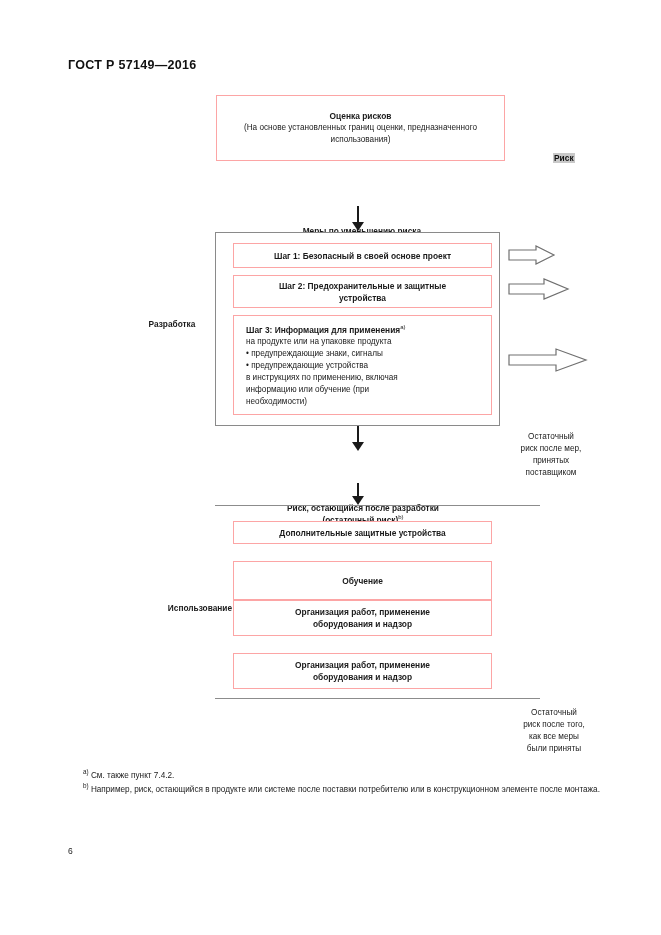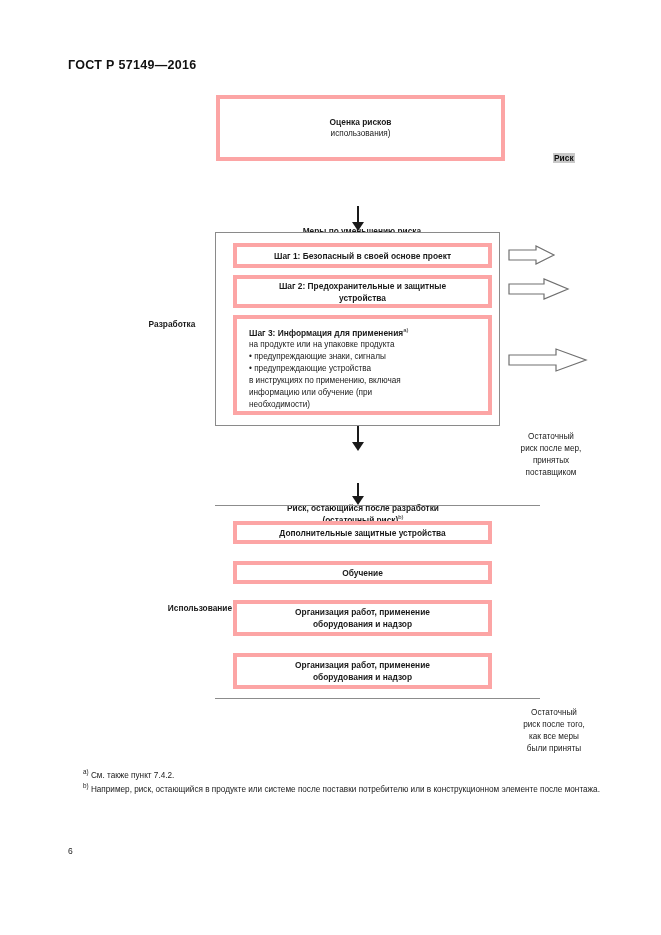--- a/index.html
+++ b/index.html
@@ -27,21 +27,21 @@
     top: 58px;
     font-size: 12.5px;
     font-weight: bold;
     letter-spacing: 0.3px;
     color: #111;
   }
 
   
   .box {
     position: absolute;
-    border: 4px solid #fca5a5;
+    border: 1px solid #fca5a5;
     background: #ffffff;
     box-sizing: border-box;
     display: flex;
     flex-direction: column;
     align-items: center;
     justify-content: center;
     text-align: center;
     font-size: 8.3px;
     line-height: 12px;
     color: #1a1a1a;
@@ -91,21 +91,21 @@
   #step3-box .l { display: block; width: 100%; }
   sup {
     font-size: 6px;
     line-height: 0;
     vertical-align: super;
     font-weight: normal;
   }
 
   
   #extra-box    { left: 233px; top: 521px; width: 259px; height: 23px; }
-  #training-box { left: 233px; top: 561px; width: 259px; height: 23px; }
+  #training-box { left: 233px; top: 561px; width: 259px; height: 39px; }
   #org1-box     { left: 233px; top: 600px; width: 259px; height: 36px; }
   #org2-box     { left: 233px; top: 653px; width: 259px; height: 36px; }
 
   
   .ftext {
     position: absolute;
     font-size: 8.3px;
     line-height: 12px;
     text-align: center;
     color: #1a1a1a;
@@ -216,20 +216,21 @@
 </style>
 </head>
 <body>
 
 <div class="page">
 
   <div class="doc-header">ГОСТ Р 57149—2016</div>
 
   <div class="box" id="assessment-box">
     <span class="ttl">Оценка рисков</span>
+    <span class="sub">(На основе установленных границ оценки, предназначенного</span>
     <span class="sub">использования)</span>
   </div>
 
   <div id="risk-label">Риск</div>
 
   <div class="ftext bold" id="measures-text">
     <div>Меры по уменьшению риска,</div>
     <div>принятые на стадии разработки</div>
   </div>
 

